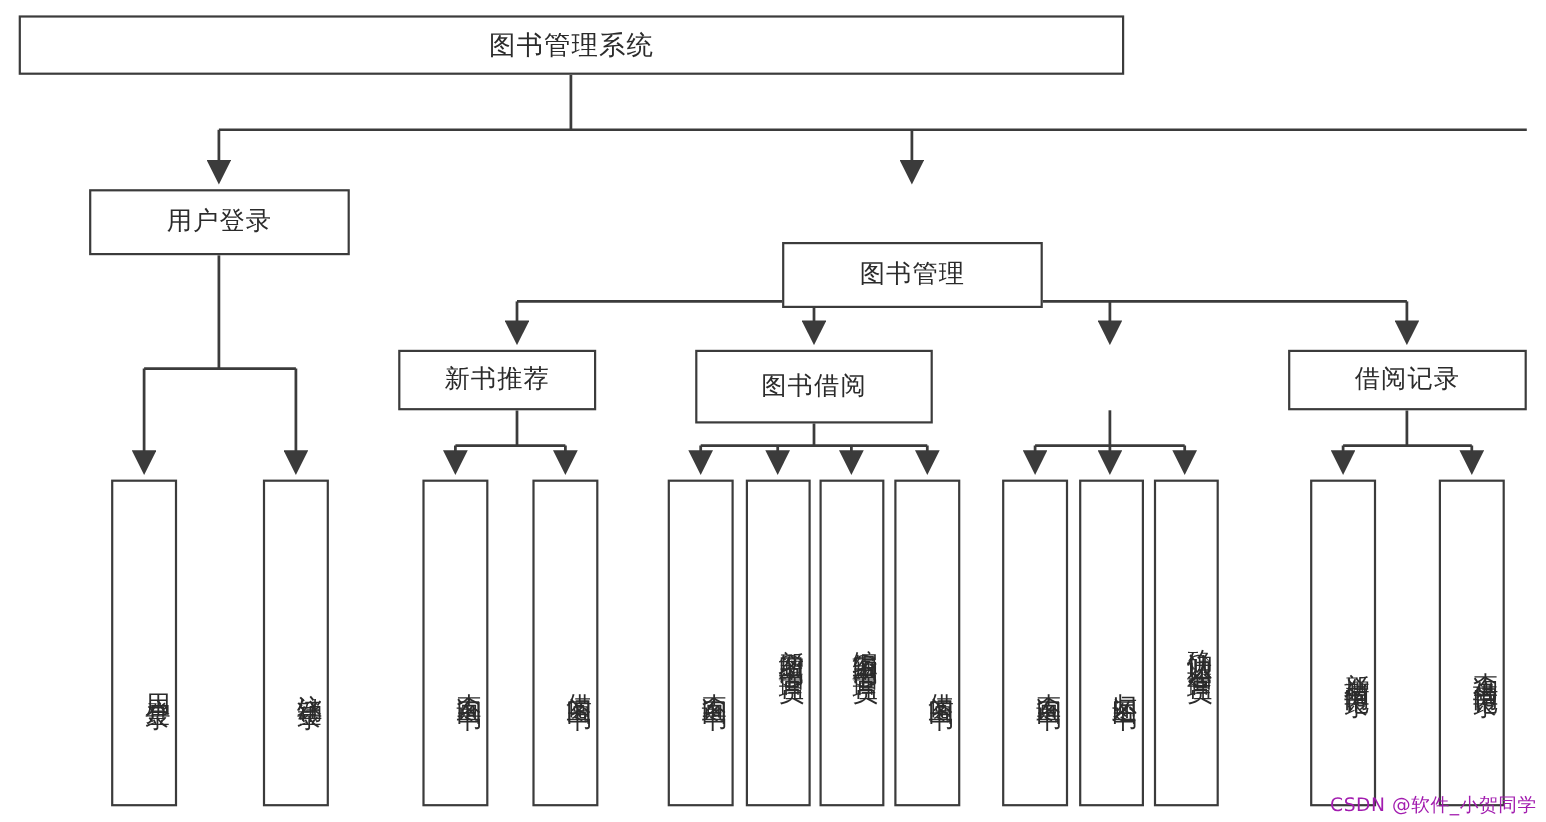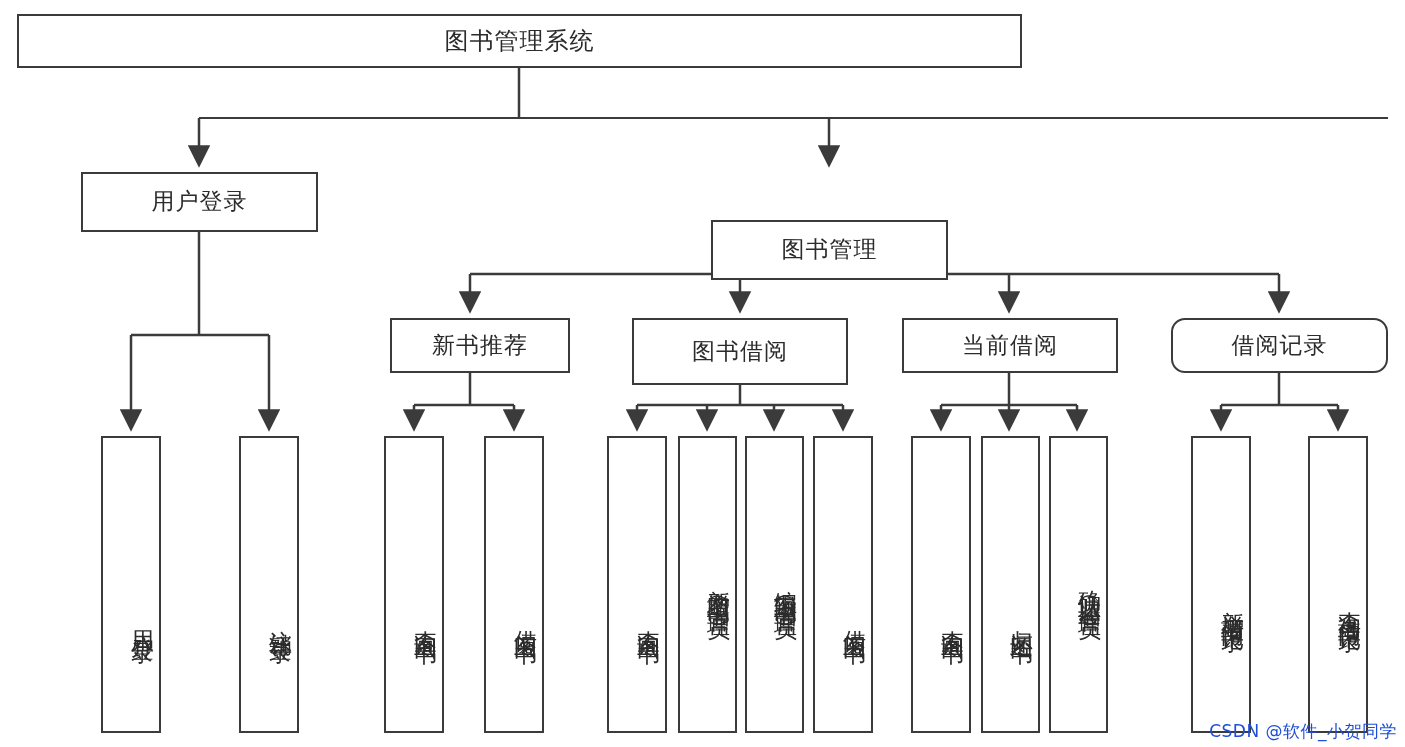--- a/index.html
+++ b/index.html
@@ -56,21 +56,21 @@
     white-space: nowrap;
   }
   #root-node {
     font-size: 24px;
   }
   .watermark {
     position: absolute;
     right: 8px;
     bottom: 4px;
     font-size: 17px;
-    color: #1d4ed8;
+    color: #a21caf;
     white-space: nowrap;
     letter-spacing: 0.5px;
   }
 </style>
 </head>
 <body>
 
 <div id="canvas">
 
   <svg class="wires" viewBox="0 0 1405 747" xmlns="http://www.w3.org/2000/svg">
@@ -127,30 +127,27 @@
     <span>图书管理系统</span>
   </div>
 
   <div class="node horiz" style="left:81px; top:172px; width:237px; height:60px;">
     <span>用户登录</span>
   </div>
   <div class="node horiz" style="left:711px; top:172px; width:237px; height:60px;margin-top:48px;">
     <span>图书管理</span>
   </div>
 
-  <div class="node horiz" style="left:362px; top:318px; width:180px; height:55px;margin-left:28px;">
+  <div class="node horiz" style="left:362px; top:318px; width:180px; height:55px;">
     <span>新书推荐</span>
   </div>
   <div class="node horiz" style="left:632px; top:318px; width:216px; height:67px;">
     <span>图书借阅</span>
   </div>
-  <div class="node horiz" style="left:902px; top:318px; width:216px; height:55px;">
-    <span>当前借阅</span>
-  </div>
-  <div class="node horiz" style="left:1171px; top:318px; width:217px; height:55px;border-radius:14px;">
+  <div class="node horiz" style="left:1171px; top:318px; width:217px; height:55px;">
     <span>借阅记录</span>
   </div>
 
   <div class="node vert" style="left:101px; top:436px; width:60px; height:297px; padding-top:70px;">
     <span class="vlabel">用户登录</span>
   </div>
   <div class="node vert" style="left:239px; top:436px; width:60px; height:297px; padding-top:70px;">
     <span class="vlabel">注销登录</span>
   </div>
 

